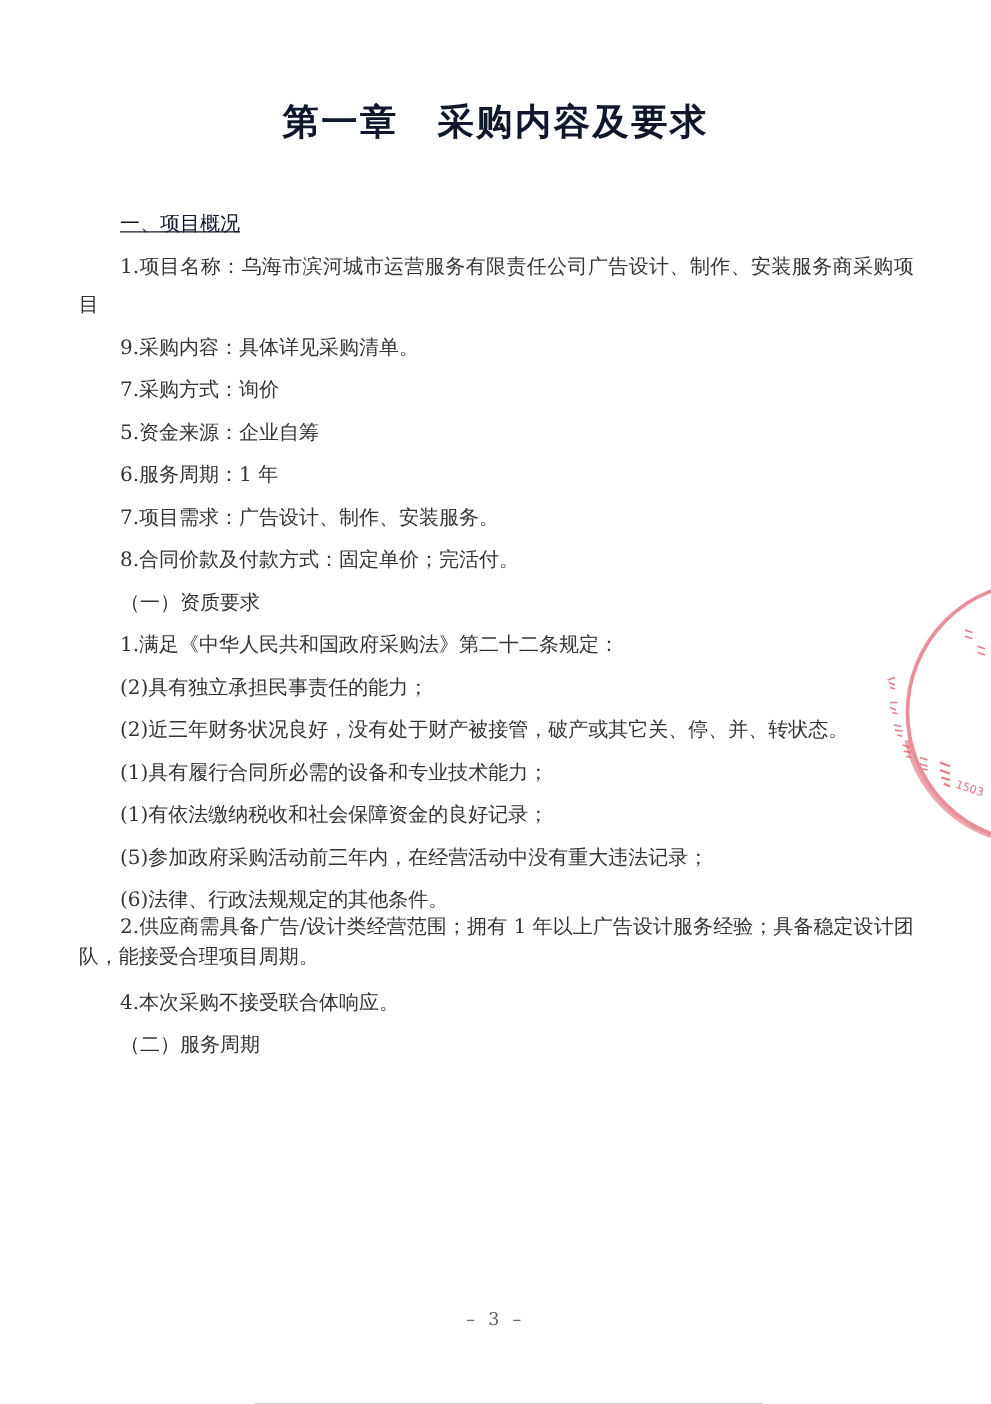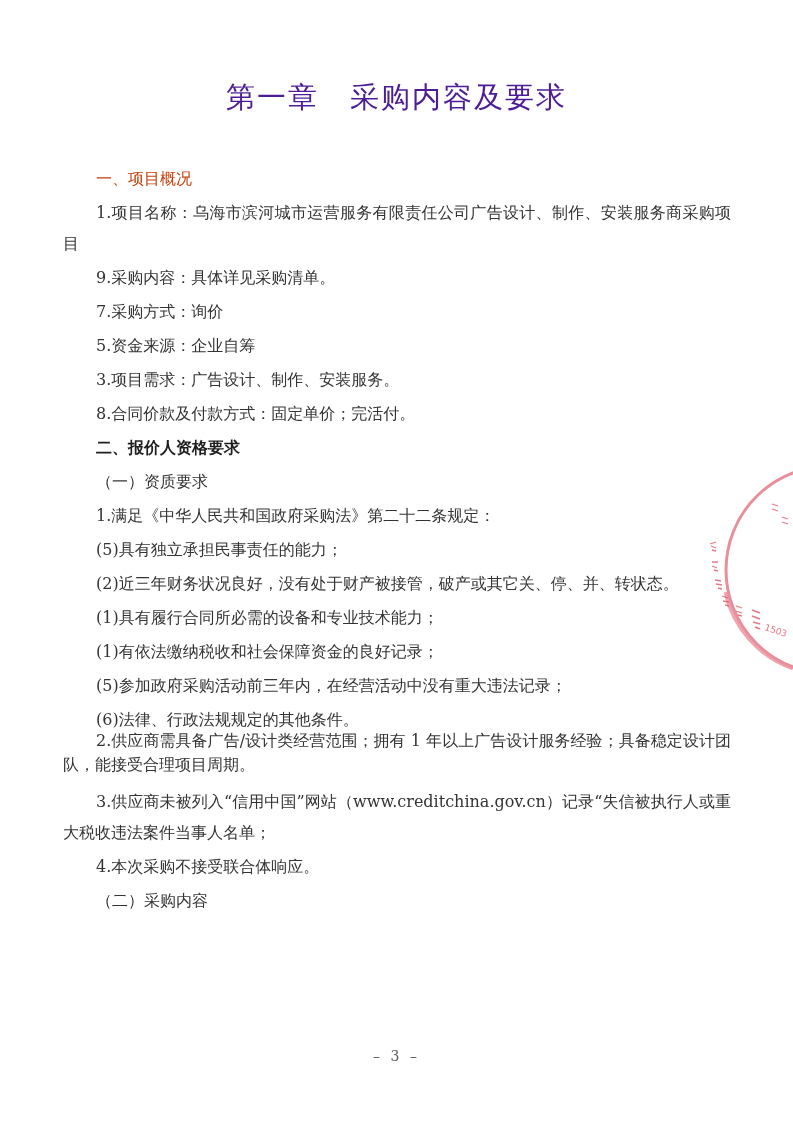--- a/index.html
+++ b/index.html
@@ -10,39 +10,39 @@
     background:#ffffff;
     overflow:hidden;
     font-family:"DejaVu Serif","Liberation Serif",serif;
     color:#343434;
   }
   .doc-title {
     position:absolute;
     top:78px; left:0; right:0;
     text-align:center;
     font-size:29px;
-    font-weight:normal;
+    font-weight:bold;
     letter-spacing:2px;
-    color:#4c1d95;
+    color:#0f172a;
   }
   .body-text {
     position:absolute;
     left:63px; top:163px;
     width:668px;
     font-size:16px;
     line-height:31px;
     text-align:justify;
     text-justify:inter-ideograph;
   }
   .para {
     margin:0 0 3px 0;
     text-indent:33px;
     word-break:break-all;
   }
-  .para.heading { font-weight:normal; color:#c2410c; }
+  .para.heading { font-weight:normal; color:#0f172a;text-decoration:underline; }
   .para.heading-bold { font-weight:bold; color:#1e1e1e; }
   .para.tight { line-height:24px; margin-top:-9px; margin-bottom:9px; }
   .page-number {
     position:absolute;
     top:1048px; left:0; right:0;
     text-align:center;
     font-size:14px;
     color:#5e5e5e;
     letter-spacing:3px;
     font-family:"DejaVu Serif","Liberation Serif",serif;
@@ -60,35 +60,34 @@
 <div class="page">
 
   <div class="doc-title">第一章　采购内容及要求</div>
 
   <div class="body-text">
       <div class="para heading">一、项目概况</div>
       <div class="para normal">1.项目名称：乌海市滨河城市运营服务有限责任公司广告设计、制作、安装服务商采购项目</div>
       <div class="para normal">9.采购内容：具体详见采购清单。</div>
       <div class="para normal">7.采购方式：询价</div>
       <div class="para normal">5.资金来源：企业自筹</div>
-      <div class="para normal">3.项目需求：广告设计、制作、安装服务。</div>
+      <div class="para normal">6.服务周期：1 年</div>
+      <div class="para normal">7.项目需求：广告设计、制作、安装服务。</div>
       <div class="para normal">8.合同价款及付款方式：固定单价；完活付。</div>
-      <div class="para heading-bold">二、报价人资格要求</div>
       <div class="para normal">（一）资质要求</div>
       <div class="para normal">1.满足《中华人民共和国政府采购法》第二十二条规定：</div>
-      <div class="para normal">(5)具有独立承担民事责任的能力；</div>
+      <div class="para normal">(2)具有独立承担民事责任的能力；</div>
       <div class="para normal">(2)近三年财务状况良好，没有处于财产被接管，破产或其它关、停、并、转状态。</div>
       <div class="para normal">(1)具有履行合同所必需的设备和专业技术能力；</div>
       <div class="para normal">(1)有依法缴纳税收和社会保障资金的良好记录；</div>
       <div class="para normal">(5)参加政府采购活动前三年内，在经营活动中没有重大违法记录；</div>
       <div class="para normal">(6)法律、行政法规规定的其他条件。</div>
       <div class="para tight">2.供应商需具备广告/设计类经营范围；拥有 1 年以上广告设计服务经验；具备稳定设计团队，能接受合理项目周期。</div>
-      <div class="para normal">3.供应商未被列入“信用中国”网站（www.creditchina.gov.cn）记录“失信被执行人或重大税收违法案件当事人名单；</div>
       <div class="para normal">4.本次采购不接受联合体响应。</div>
-      <div class="para normal">（二）采购内容</div>
+      <div class="para normal">（二）服务周期</div>
     </div>
 
   <svg class="seal" viewBox="0 0 105 260" xmlns="http://www.w3.org/2000/svg">
     <g stroke="#e2697a" fill="none" opacity="0.75">
       <circle cx="142" cy="138" r="104" stroke-width="3"></circle>
       <path d="M 38 160 A 104 104 0 0 0 105 236" stroke-width="5" opacity="0.8"></path>
     </g>
     <g stroke="#e05a68" stroke-width="1.3" fill="none" opacity="0.8">
       <path d="M 22 112 l 6 -2 m -5 4 l 5 2 m -4 2 l 4 1"></path>
       <path d="M 24 130 l 6 0 m -6 4 l 5 2 m -3 2 l 4 1"></path>

